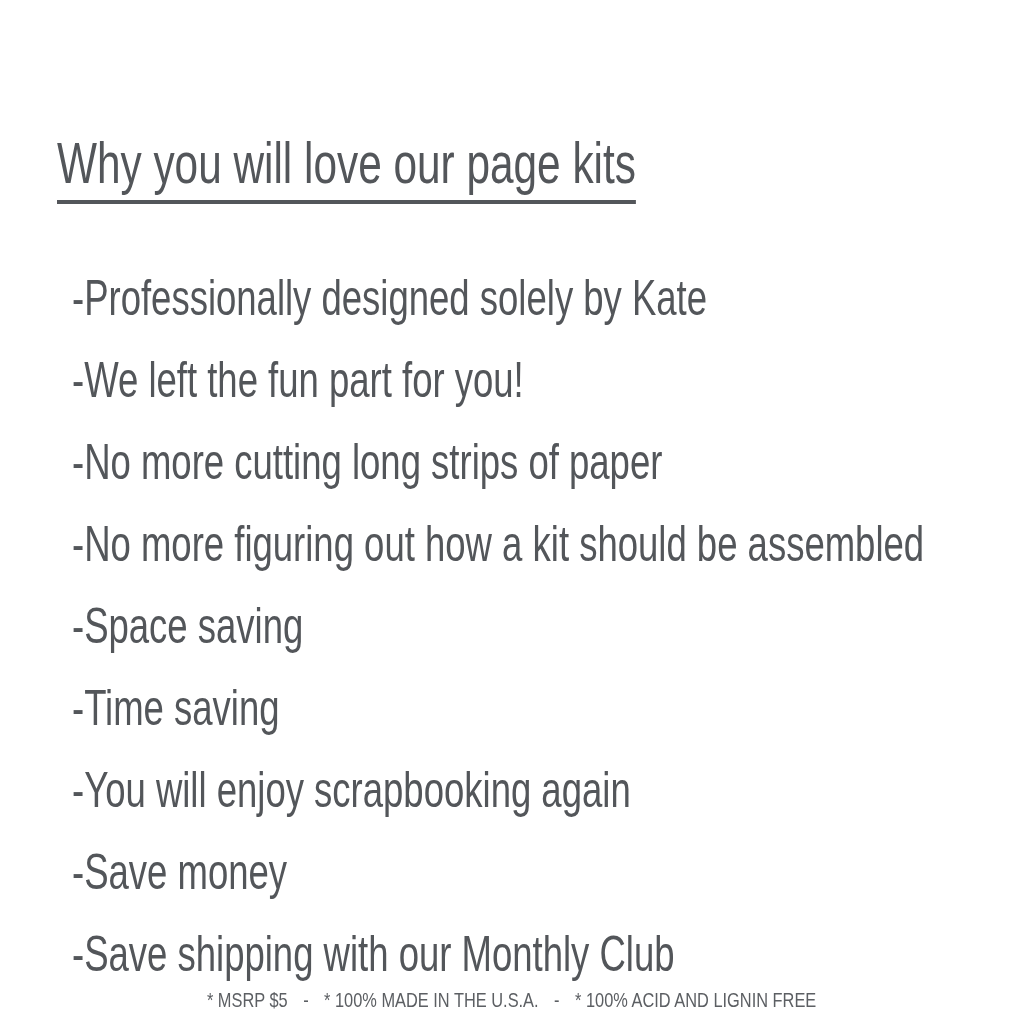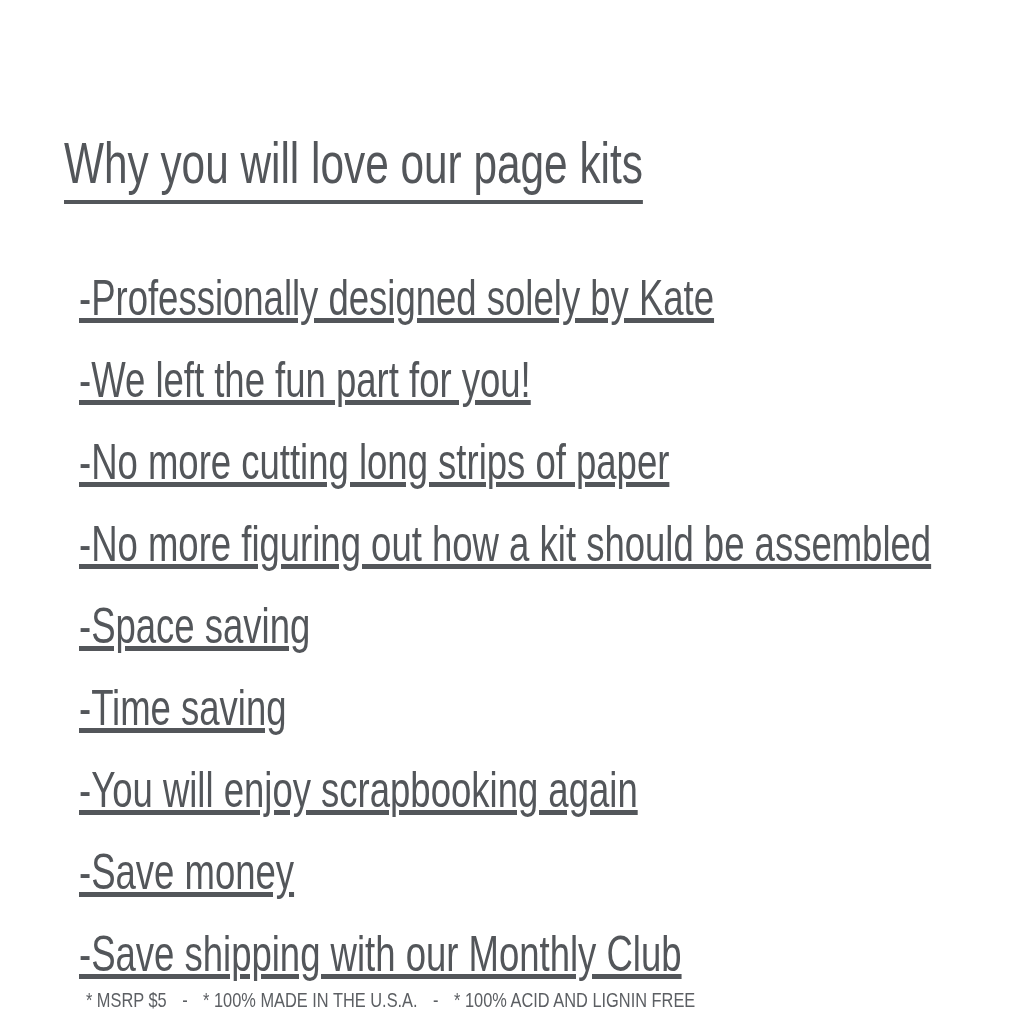--- a/index.html
+++ b/index.html
@@ -11,23 +11,22 @@
     height: 1024px;
     background: #ffffff;
     font-family: "Liberation Sans", sans-serif;
     color: #53565a;
     position: relative;
     overflow: hidden;
   }
   .content {
     position: absolute;
     top: 92px;
-    left: 64px;
+    left: 57px;
     right: 0;
-    text-decoration: underline;
   }
   .heading {
     display: inline-block;
     font-size: 58px;
     font-weight: 400;
     line-height: 1.1;
     white-space: nowrap;
     color: #53565a;
     border-bottom: 4px solid #53565a;
     padding-bottom: 5px;
@@ -47,21 +46,21 @@
     white-space: nowrap;
     color: #53565a;
     transform: scaleX(0.73);
     transform-origin: left center;
   }
   .footer {
     position: absolute;
     left: 0;
     right: 0;
     bottom: 12px;
-    text-align: left;
+    text-align: center;
     white-space: nowrap;
   }
   .footer-inner {
     display: inline-block;
     transform: scaleX(0.78);
     transform-origin: center center;
     font-size: 21px;
     font-weight: 400;
     color: #5c5f63;
     white-space: nowrap;

